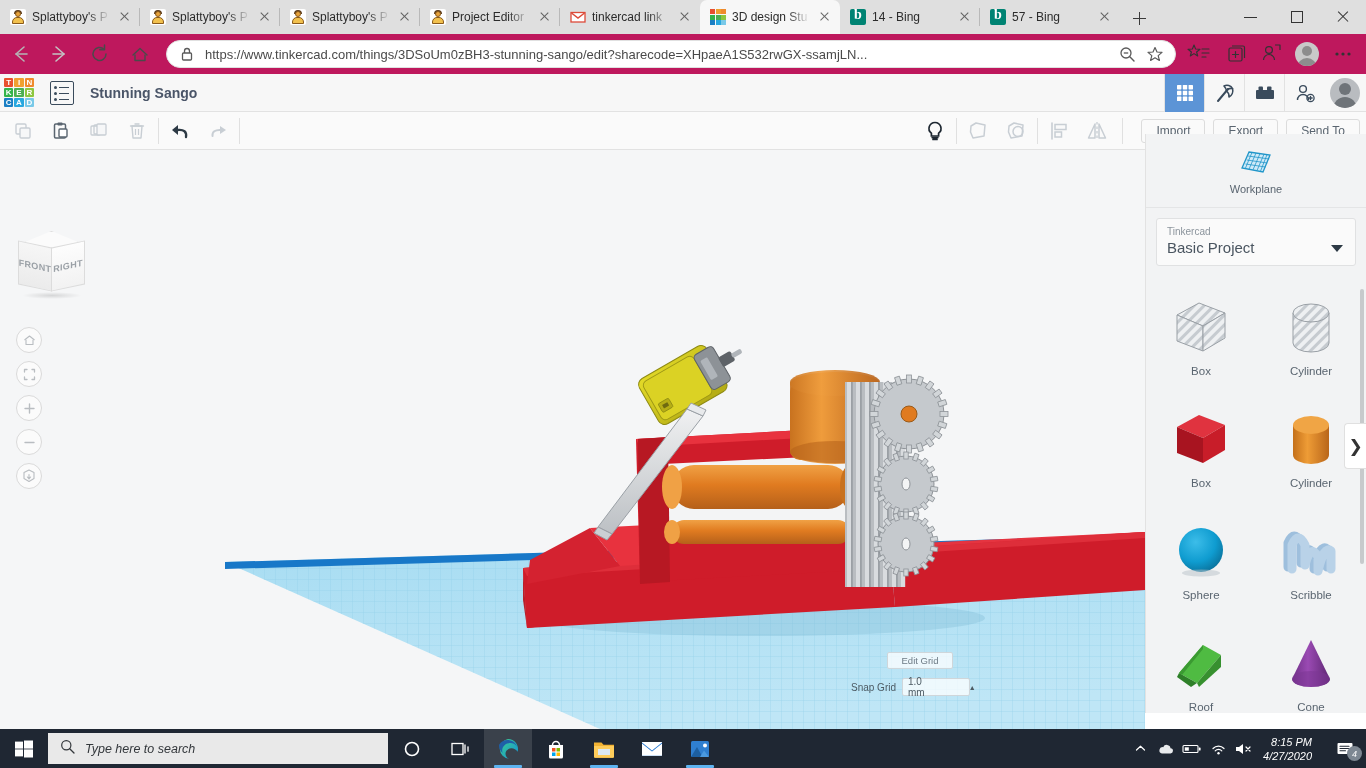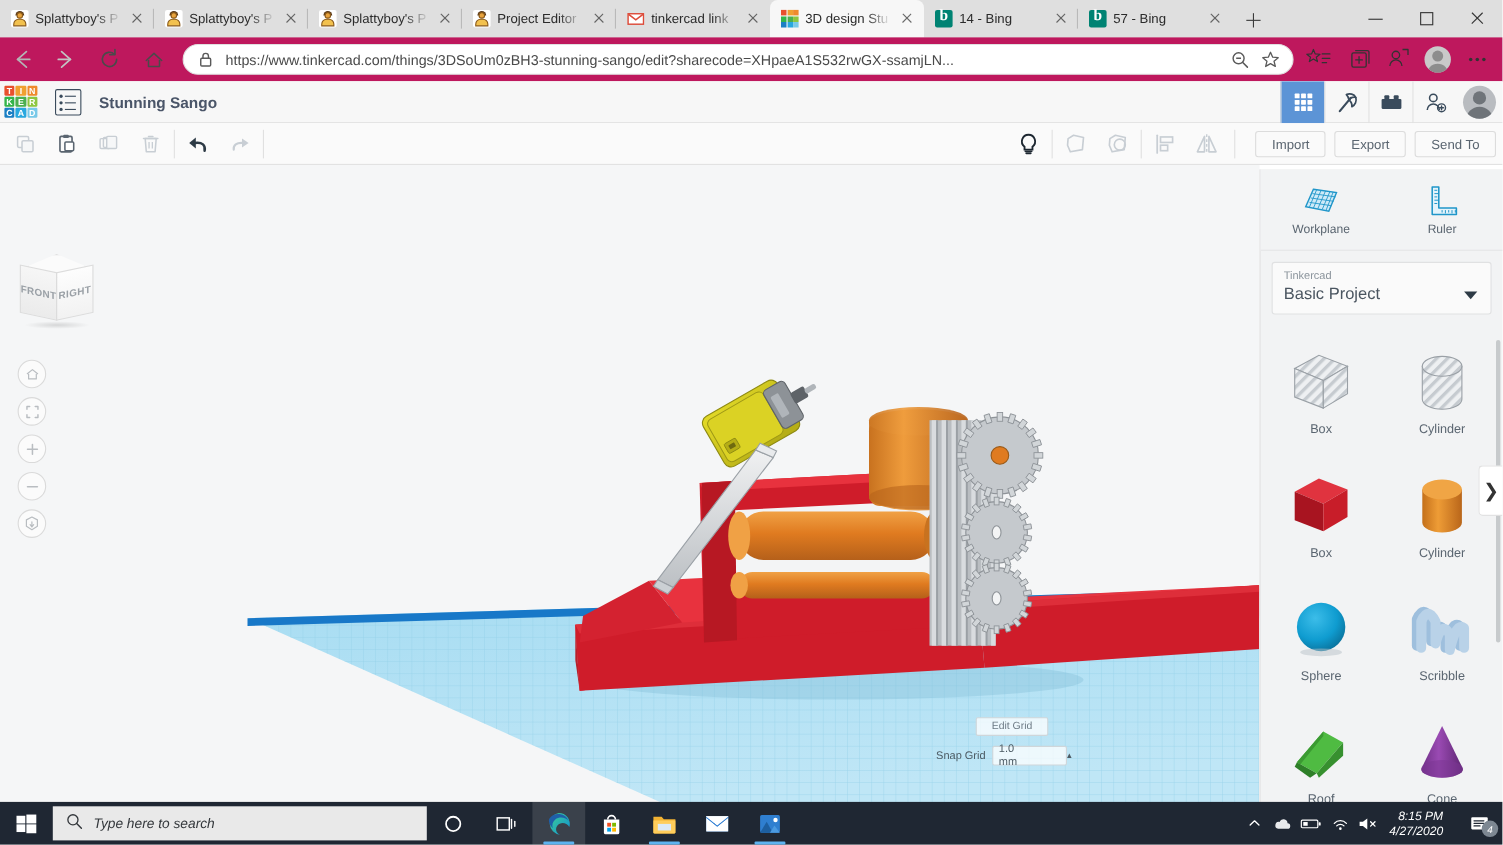--- a/index.html
+++ b/index.html
@@ -137,21 +137,21 @@
     display:flex; align-items:center; justify-content:center;
   }
   .snap-grid-row { position:absolute; right:175px; bottom:33px; display:flex; align-items:center; gap:6px; }
   .snap-label { font-size:10px; color:#4c5a63; }
   .snap-select {
     width:68px; height:18px; background:rgba(255,255,255,.75); border:1px solid #cfd6da; border-radius:2px;
     font-size:10px; color:#4c5a63; display:flex; align-items:center; justify-content:space-between; padding:0 5px;gap:44px;
   }
 
   
-  .tc-panel { position:absolute; right:0; top:80px; width:221px; height:579px; background:#f2f3f4; border-left:1px solid #e2e2e2; }
+  .tc-panel { position:absolute; right:0; top:60px; width:221px; height:579px; background:#f2f3f4; border-left:1px solid #e2e2e2; }
   .panel-top { display:flex; height:74px; border-bottom:1px solid #e4e5e6; background:#f2f3f4; }
   .panel-top-item { flex:1; display:flex; flex-direction:column; align-items:center; justify-content:center; gap:4px; }
   .panel-top-label { font-size:11px; color:#5a6570; }
 
   .shape-select { margin:10px; background:#fafafa; border:1px solid #e0e1e2; border-radius:3px; padding:7px 10px 9px; position:relative; }
   .shape-select .sub { font-size:10px; color:#8b949c; }
   .shape-select .main { font-size:15px; color:#4a5560; margin-top:2px; }
   .shape-select .caret { position:absolute; right:12px; top:26px; width:0; height:0; border-left:6px solid transparent; border-right:6px solid transparent; border-top:7px solid #2d3a45; }
 
   .shape-grid { position:absolute; left:0; top:148px; right:0; bottom:0; display:grid; grid-template-columns:1fr 1fr; overflow:hidden; }
@@ -769,38 +769,20 @@
               <path d="M21,6.6 L14,22.8"></path>
               <path d="M25,7.2 L18,23.5"></path>
               <path d="M28,7.6 L21.5,24.2"></path>
             <path d="M9.1,9 L30.2,12"></path>
               <path d="M7.8,13 L28.3,16"></path>
               <path d="M6.5,17 L26.4,20"></path>
           </g>
         </svg>
         <span class="panel-top-label">Workplane</span>
       </div>
-      <div class="panel-top-item">
-        <svg width="32" height="32" viewBox="0 0 32 32">
-          <path d="M7 3 H13 V22 H29 V28 H7 Z" fill="#e3f3fb" stroke="#2196c9" stroke-width="1.4" stroke-linejoin="round"></path>
-          <g stroke="#2196c9" stroke-width="0.9">
-            <path d="M9 6 H11.6"></path>
-              <path d="M9 9 H12.4"></path>
-              <path d="M9 12 H11.6"></path>
-              <path d="M9 15 H12.4"></path>
-              <path d="M9 18 H11.6"></path>
-            <path d="M16 24 V26.2"></path>
-              <path d="M19 24 V27"></path>
-              <path d="M22 24 V26.2"></path>
-              <path d="M25 24 V27"></path>
-              <path d="M28 24 V26.2"></path>
-          </g>
-        </svg>
-        <span class="panel-top-label">Ruler</span>
-      </div>
     </div>
 
     <div class="shape-select">
       <div class="sub">Tinkercad</div>
       <div class="main">Basic Project</div>
       <div class="caret"></div>
     </div>
 
     <div class="shape-grid">
 

